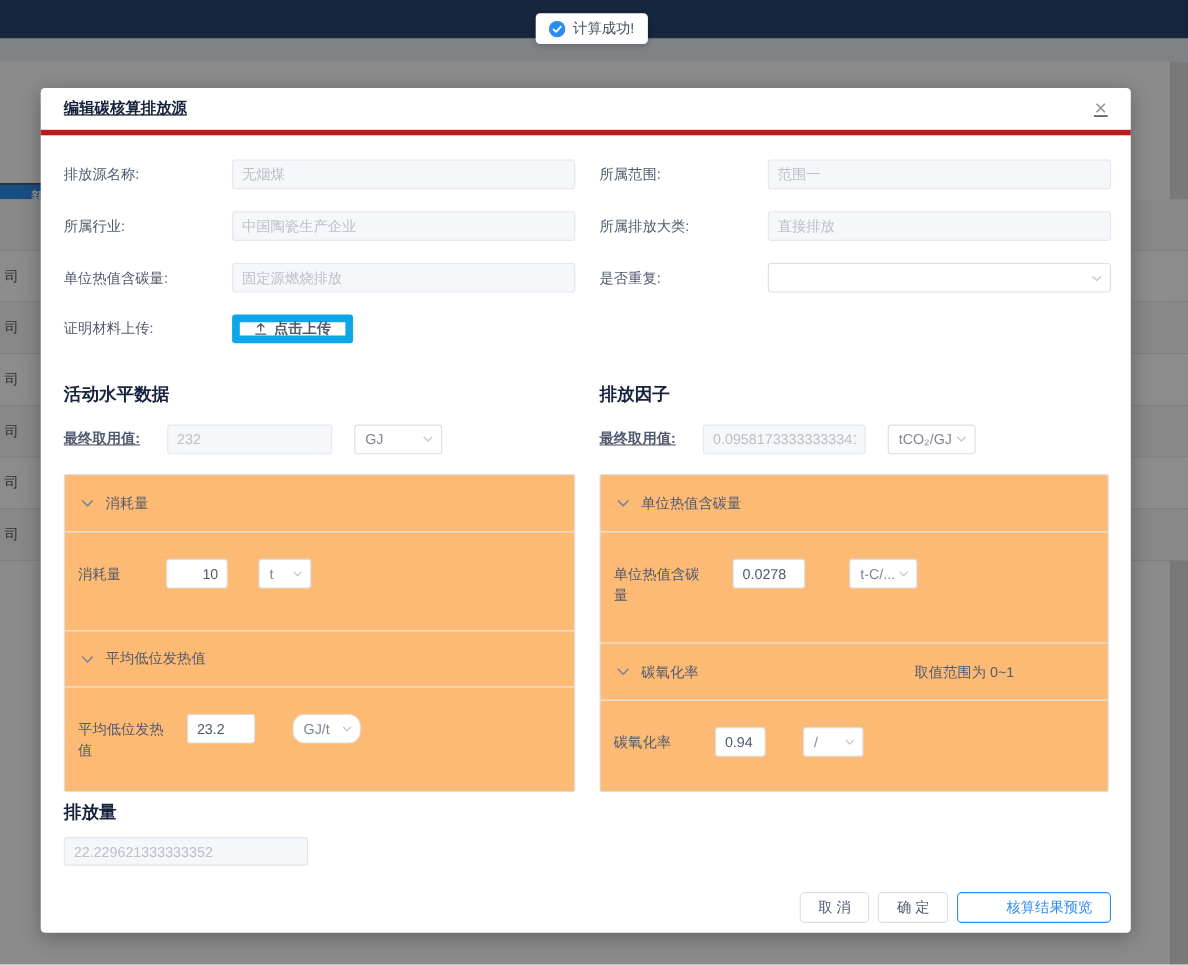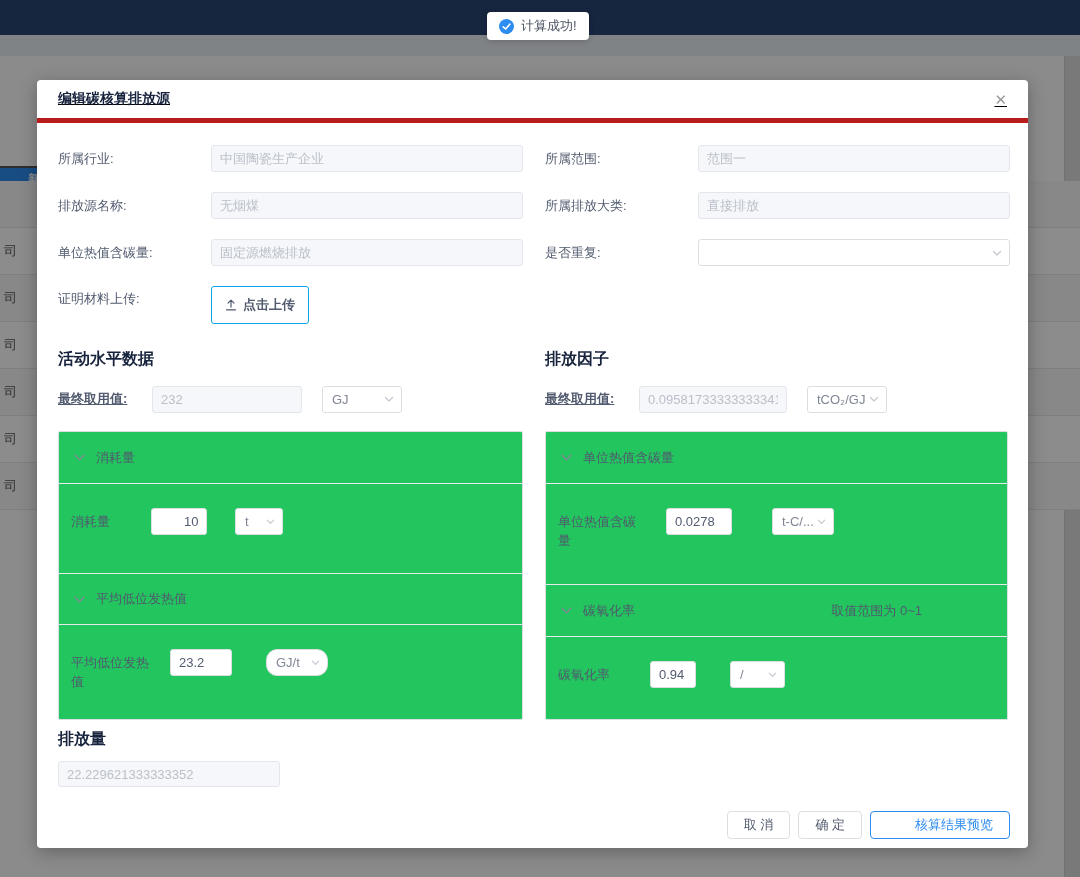--- a/index.html
+++ b/index.html
@@ -44,32 +44,32 @@
 
   .inp { width:100%; height:27px; border:1px solid #dcdee2; border-radius:3px; font-size:13px;
          color:#515a6e; padding:0 8px; outline:none; background:#fff; font-family:inherit; }
   .inp.dis { background:#f5f7fa; border-color:#e3e6eb; color:#bbc0c9; }
 
   .sel { height:27px; border:1px solid #dcdee2; border-radius:3px; background:#fff; display:flex;
          align-items:center; padding:0 6px 0 9px; font-size:13px; color:#808695; cursor:pointer; }
   .sel .sel-text { flex:1; white-space:nowrap; overflow:hidden; }
   .sel svg { flex:none; }
 
-  .upload-btn { height:38px; border:1px solid #0ea5e9; border-radius:3px; background:#fff;
+  .upload-btn { height:26px; border:7px solid #0ea5e9; border-radius:3px; background:#fff;
                 display:inline-flex; align-items:center; gap:6px; padding:0 13px; font-size:13px;
                 color:#515a6e; font-weight:bold; cursor:pointer; }
 
   .section-title { font-size:16px; font-weight:bold; color:#17233d; margin:17px 0 19px 0; height:18px; }
   .final-row { display:flex; align-items:center; height:26px; }
   .final-label { width:73px; flex:none; font-size:13px; color:#515a6e; font-weight:bold;text-decoration:underline; }
   .final-inp { width:150px; flex:none; margin-left:21px; }
   .final-sel { width:80px; flex:none; margin-left:20px; }
 
   .collapse-box { margin-top:19px; border:1px solid #dcdee2; border-radius:2px; height:289px;
-                  background:#22c55e; overflow:hidden; }
+                  background:#fdba74; overflow:hidden; }
   .cl-header { height:52px; display:flex; align-items:center; padding:0 14px; gap:10px;
                border-bottom:1px solid #e8eaec; position:relative; }
   .cl-title { font-size:13px; color:#515a6e; }
   .cl-note { position:absolute; right:85px; font-size:13px; color:#515a6e; }
   .cl-body { position:relative; padding:24px 0 0 12px; }
   .cl-row { display:flex; align-items:flex-start; }
   .cl-label { font-size:13px; color:#515a6e; line-height:19px; padding-top:4px; }
   .cl-inp { height:27px; border:1px solid #dcdee2; border-radius:3px; font-size:13px; color:#515a6e;
             padding:0 8px; text-align:left; outline:none; background:#fff; font-family:inherit; }
 
@@ -129,26 +129,26 @@
     <span class="modal-title">编辑碳核算排放源</span>
     <span class="modal-close">✕</span>
   </div>
 
   <div class="modal-body">
 
     
     <div class="grid2">
       <div>
         <div class="field-row">
+          <span class="field-label">排放源名称:</span>
+          <div class="field-ctl"><input class="inp dis" disabled="" value="无烟煤" style=""></div>
+        </div>
+        <div class="field-row">
           <span class="field-label">所属行业:</span>
           <div class="field-ctl"><input class="inp dis" disabled="" value="中国陶瓷生产企业" style=""></div>
-        </div>
-        <div class="field-row">
-          <span class="field-label">排放源名称:</span>
-          <div class="field-ctl"><input class="inp dis" disabled="" value="无烟煤" style=""></div>
         </div>
         <div class="field-row">
           <span class="field-label">单位热值含碳量:</span>
           <div class="field-ctl"><input class="inp dis" disabled="" value="固定源燃烧排放" style=""></div>
         </div>
         <div class="field-row" style="height:26px;">
           <span class="field-label">证明材料上传:</span>
           <div class="field-ctl" style="height:26px;">
             <button class="upload-btn">
               <span style="display:flex;">

